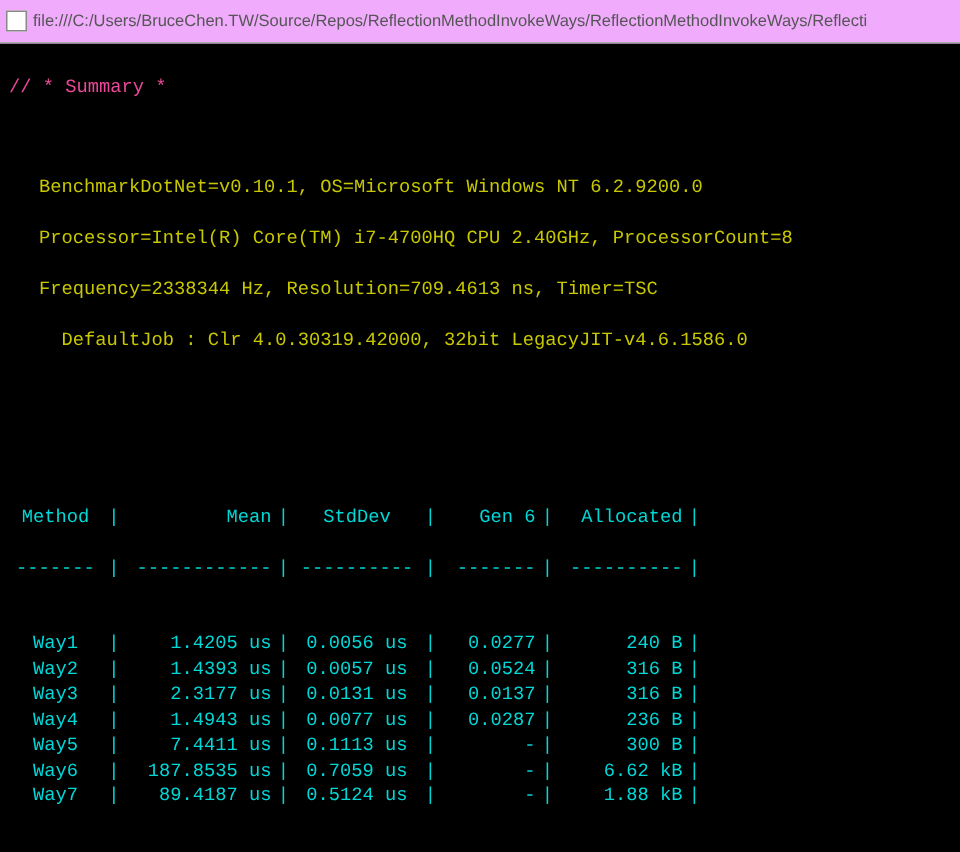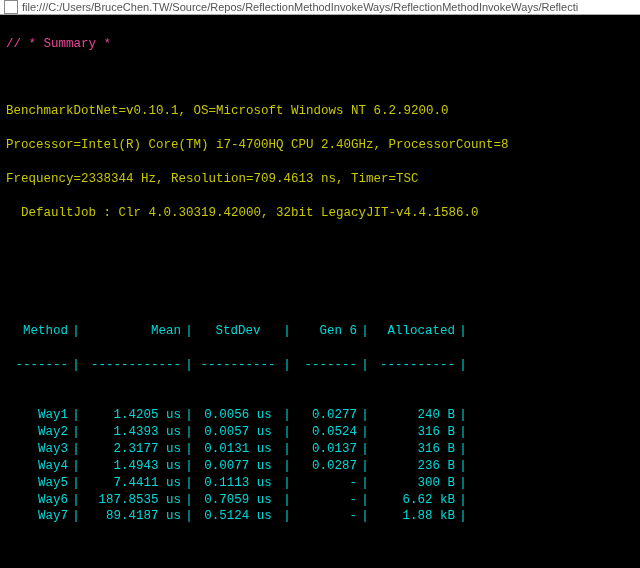--- a/index.html
+++ b/index.html
@@ -7,22 +7,22 @@
       background: #000;
       font-family: "Courier New", monospace;
       font-size: 12.5px;
       line-height: 1.35;
       color: #ccc;
       width: 640px;
       height: 568px;
       overflow: hidden;
     }
     .addrbar {
-      background: #ffffff;
-      height: 15px;
+      background: #f0abfc;
+      height: 29px;
       display: flex;
       align-items: center;
       padding: 0 4px;
       border-bottom: 1px solid #aaa;
       text-align: right;
     }
     .addrbar .icon {
       width: 14px; height: 14px;
       background: #fff; border: 1px solid #888;
       margin-right: 4px;
@@ -34,44 +34,44 @@
       color: #555;
       white-space: nowrap;
       overflow: hidden;
     }
     .term {
       padding: 4px 6px;
       white-space: pre;
     }
     .magenta { color: #ec4899; }
     .cyan { color: #00d7d7; }
-    .olive { color: #c8c800; }
+    .olive { color: #c8c800; margin-left: 20px; }
     .row { display: flex; }
-    .m  { width: 62px; text-align: right; }
+    .m  { width: 62px; text-align: center; }
     .me { width: 97px; text-align: right; }
     .sd { width: 82px; text-align: center; }
     .g0 { width: 62px; text-align: right; }
     .al { width: 82px; text-align: right; }
     .sep { width: 16px; text-align: center; }
   </style>
 </head>
 <body>
 
 <div class="addrbar">
   <span class="icon"></span>
   <span class="url">file:///C:/Users/BruceChen.TW/Source/Repos/ReflectionMethodInvokeWays/ReflectionMethodInvokeWays/Reflecti</span>
 </div>
 
 <div class="term">
 <div class="magenta">// * Summary *</div>
 <div>&nbsp;</div>
 <div class="olive">BenchmarkDotNet=v0.10.1, OS=Microsoft Windows NT 6.2.9200.0</div>
 <div class="olive">Processor=Intel(R) Core(TM) i7-4700HQ CPU 2.40GHz, ProcessorCount=8</div>
 <div class="olive">Frequency=2338344 Hz, Resolution=709.4613 ns, Timer=TSC</div>
-<div class="olive">  DefaultJob : Clr 4.0.30319.42000, 32bit LegacyJIT-v4.4.1586.0</div>
+<div class="olive">  DefaultJob : Clr 4.0.30319.42000, 32bit LegacyJIT-v4.6.1586.0</div>
 <div>&nbsp;</div>
 <div>&nbsp;</div>
 
 <div class="row cyan">
   <span class="m">Method</span><span class="sep">|</span>
   <span class="me">Mean</span><span class="sep">|</span>
   <span class="sd">StdDev</span><span class="sep">|</span>
   <span class="g0">Gen 6</span><span class="sep">|</span>
   <span class="al">Allocated</span><span class="sep">|</span>
 </div>

